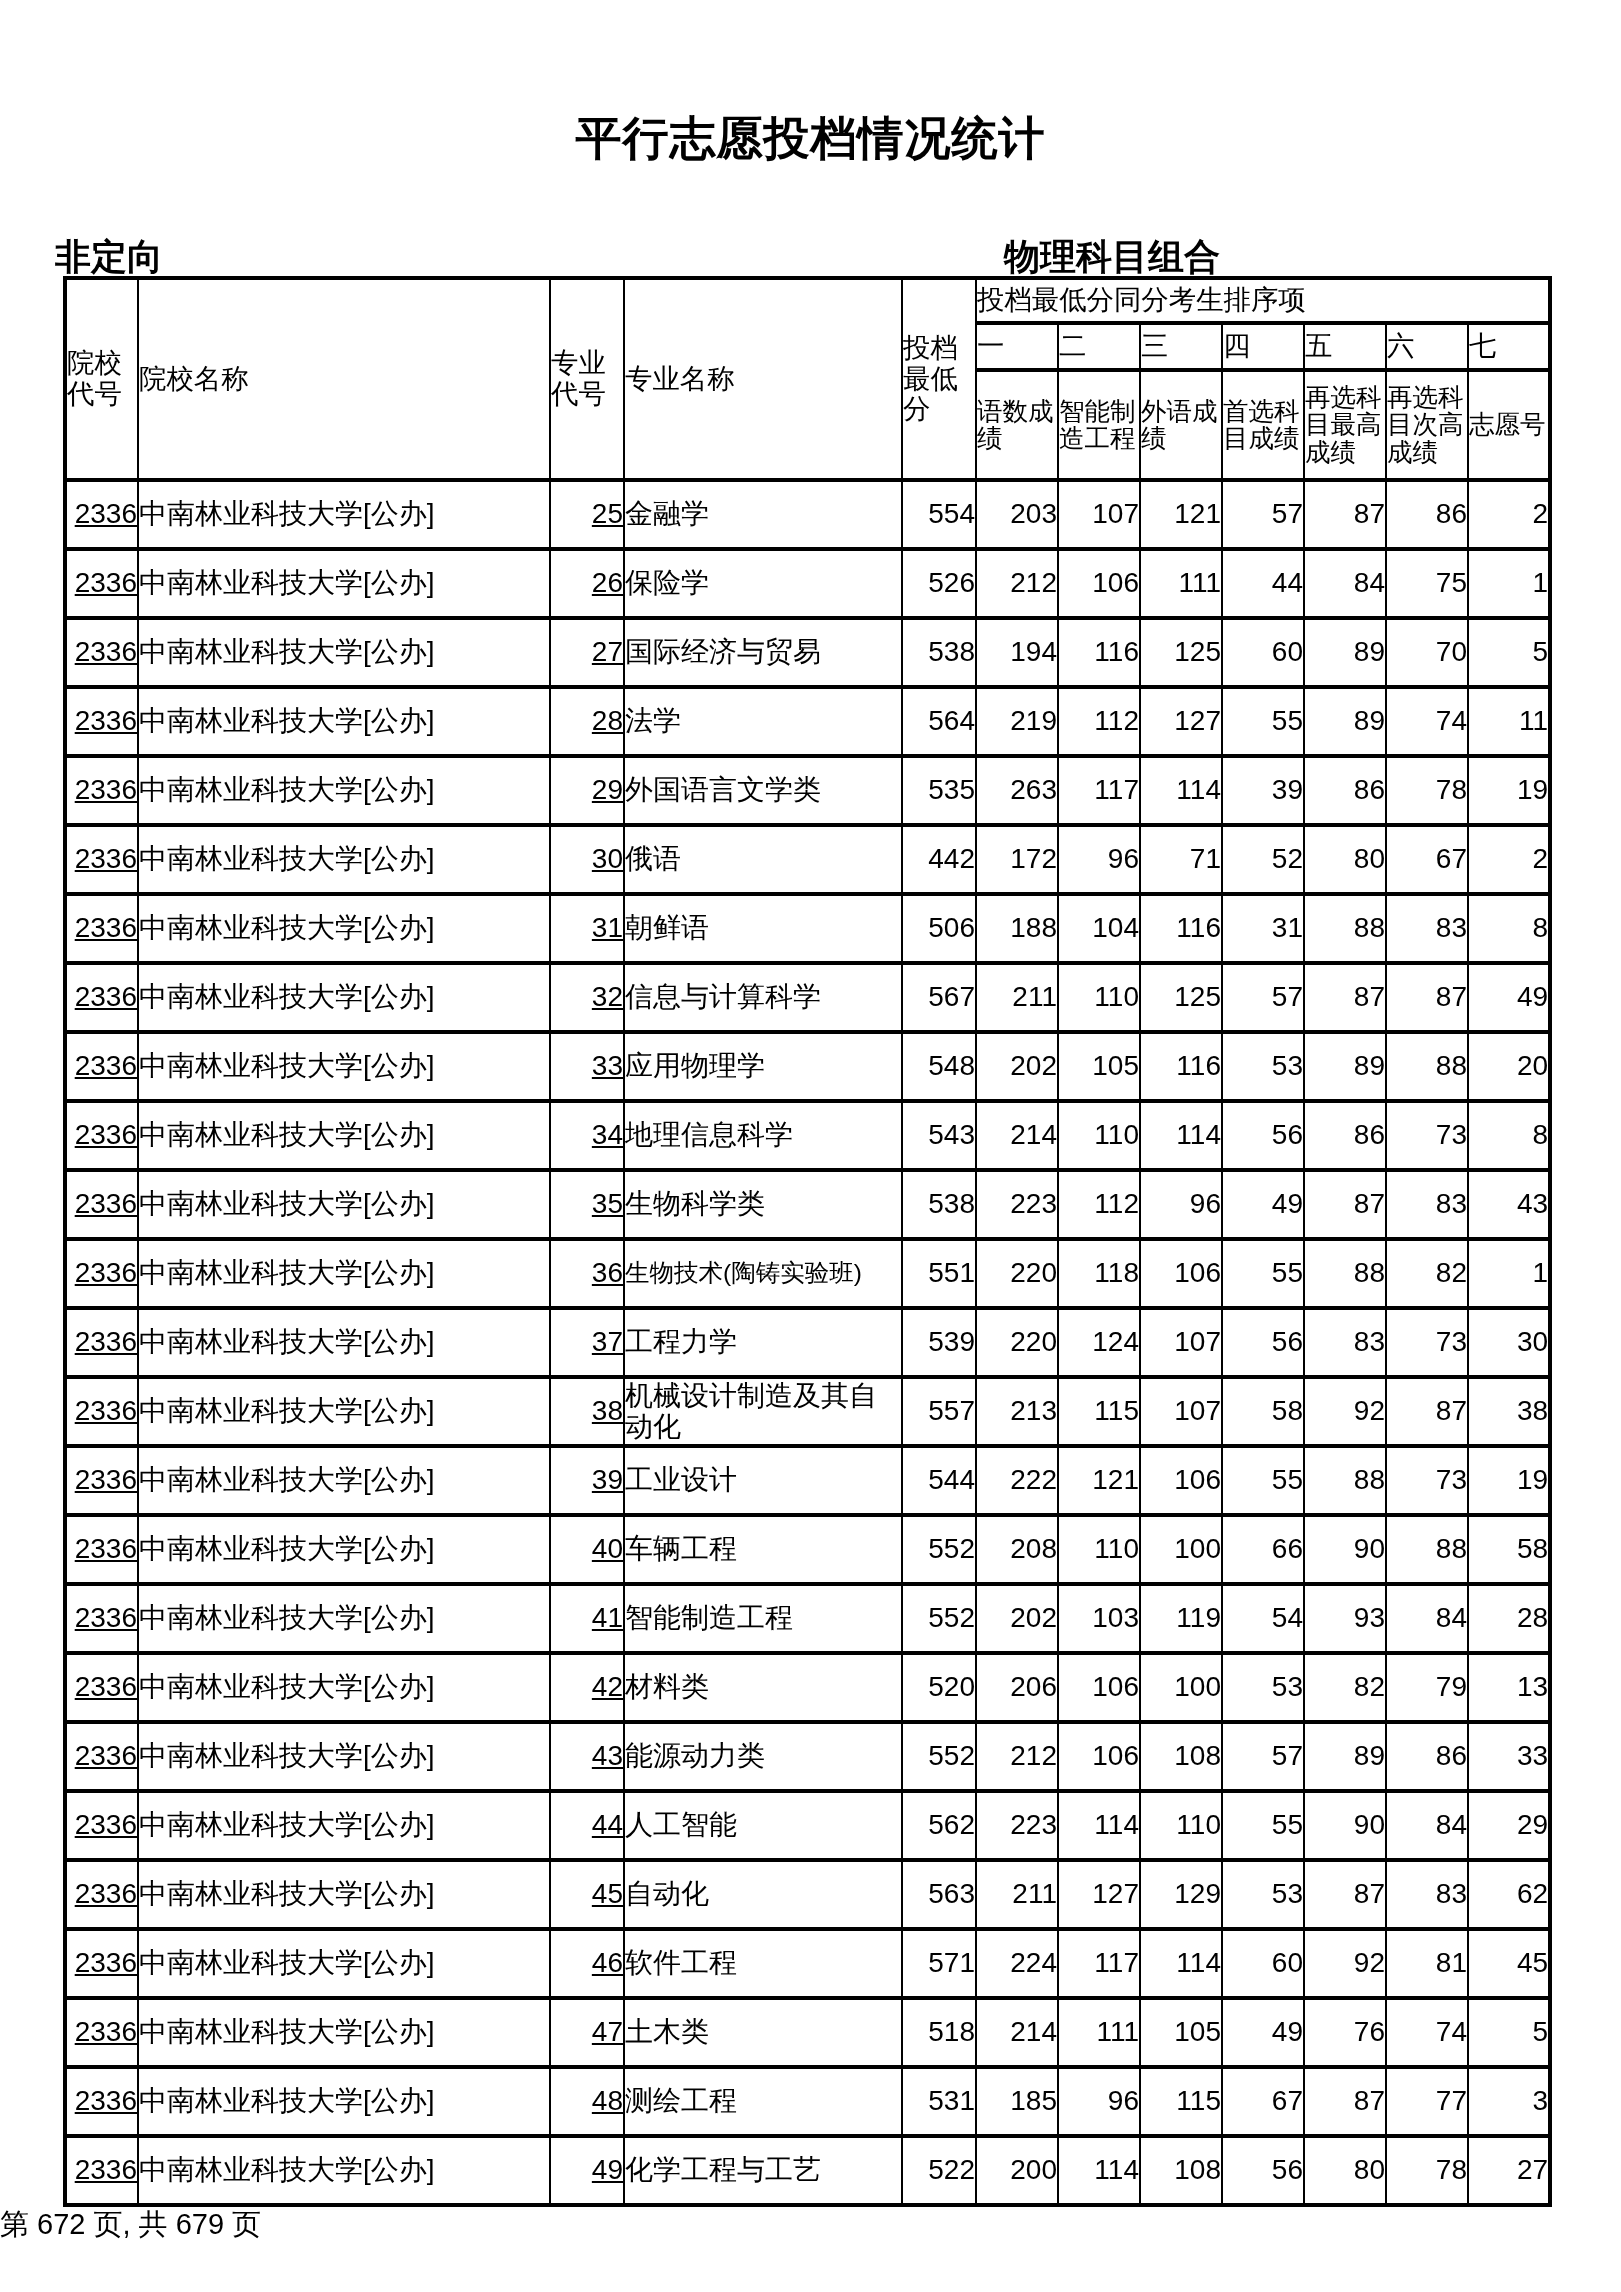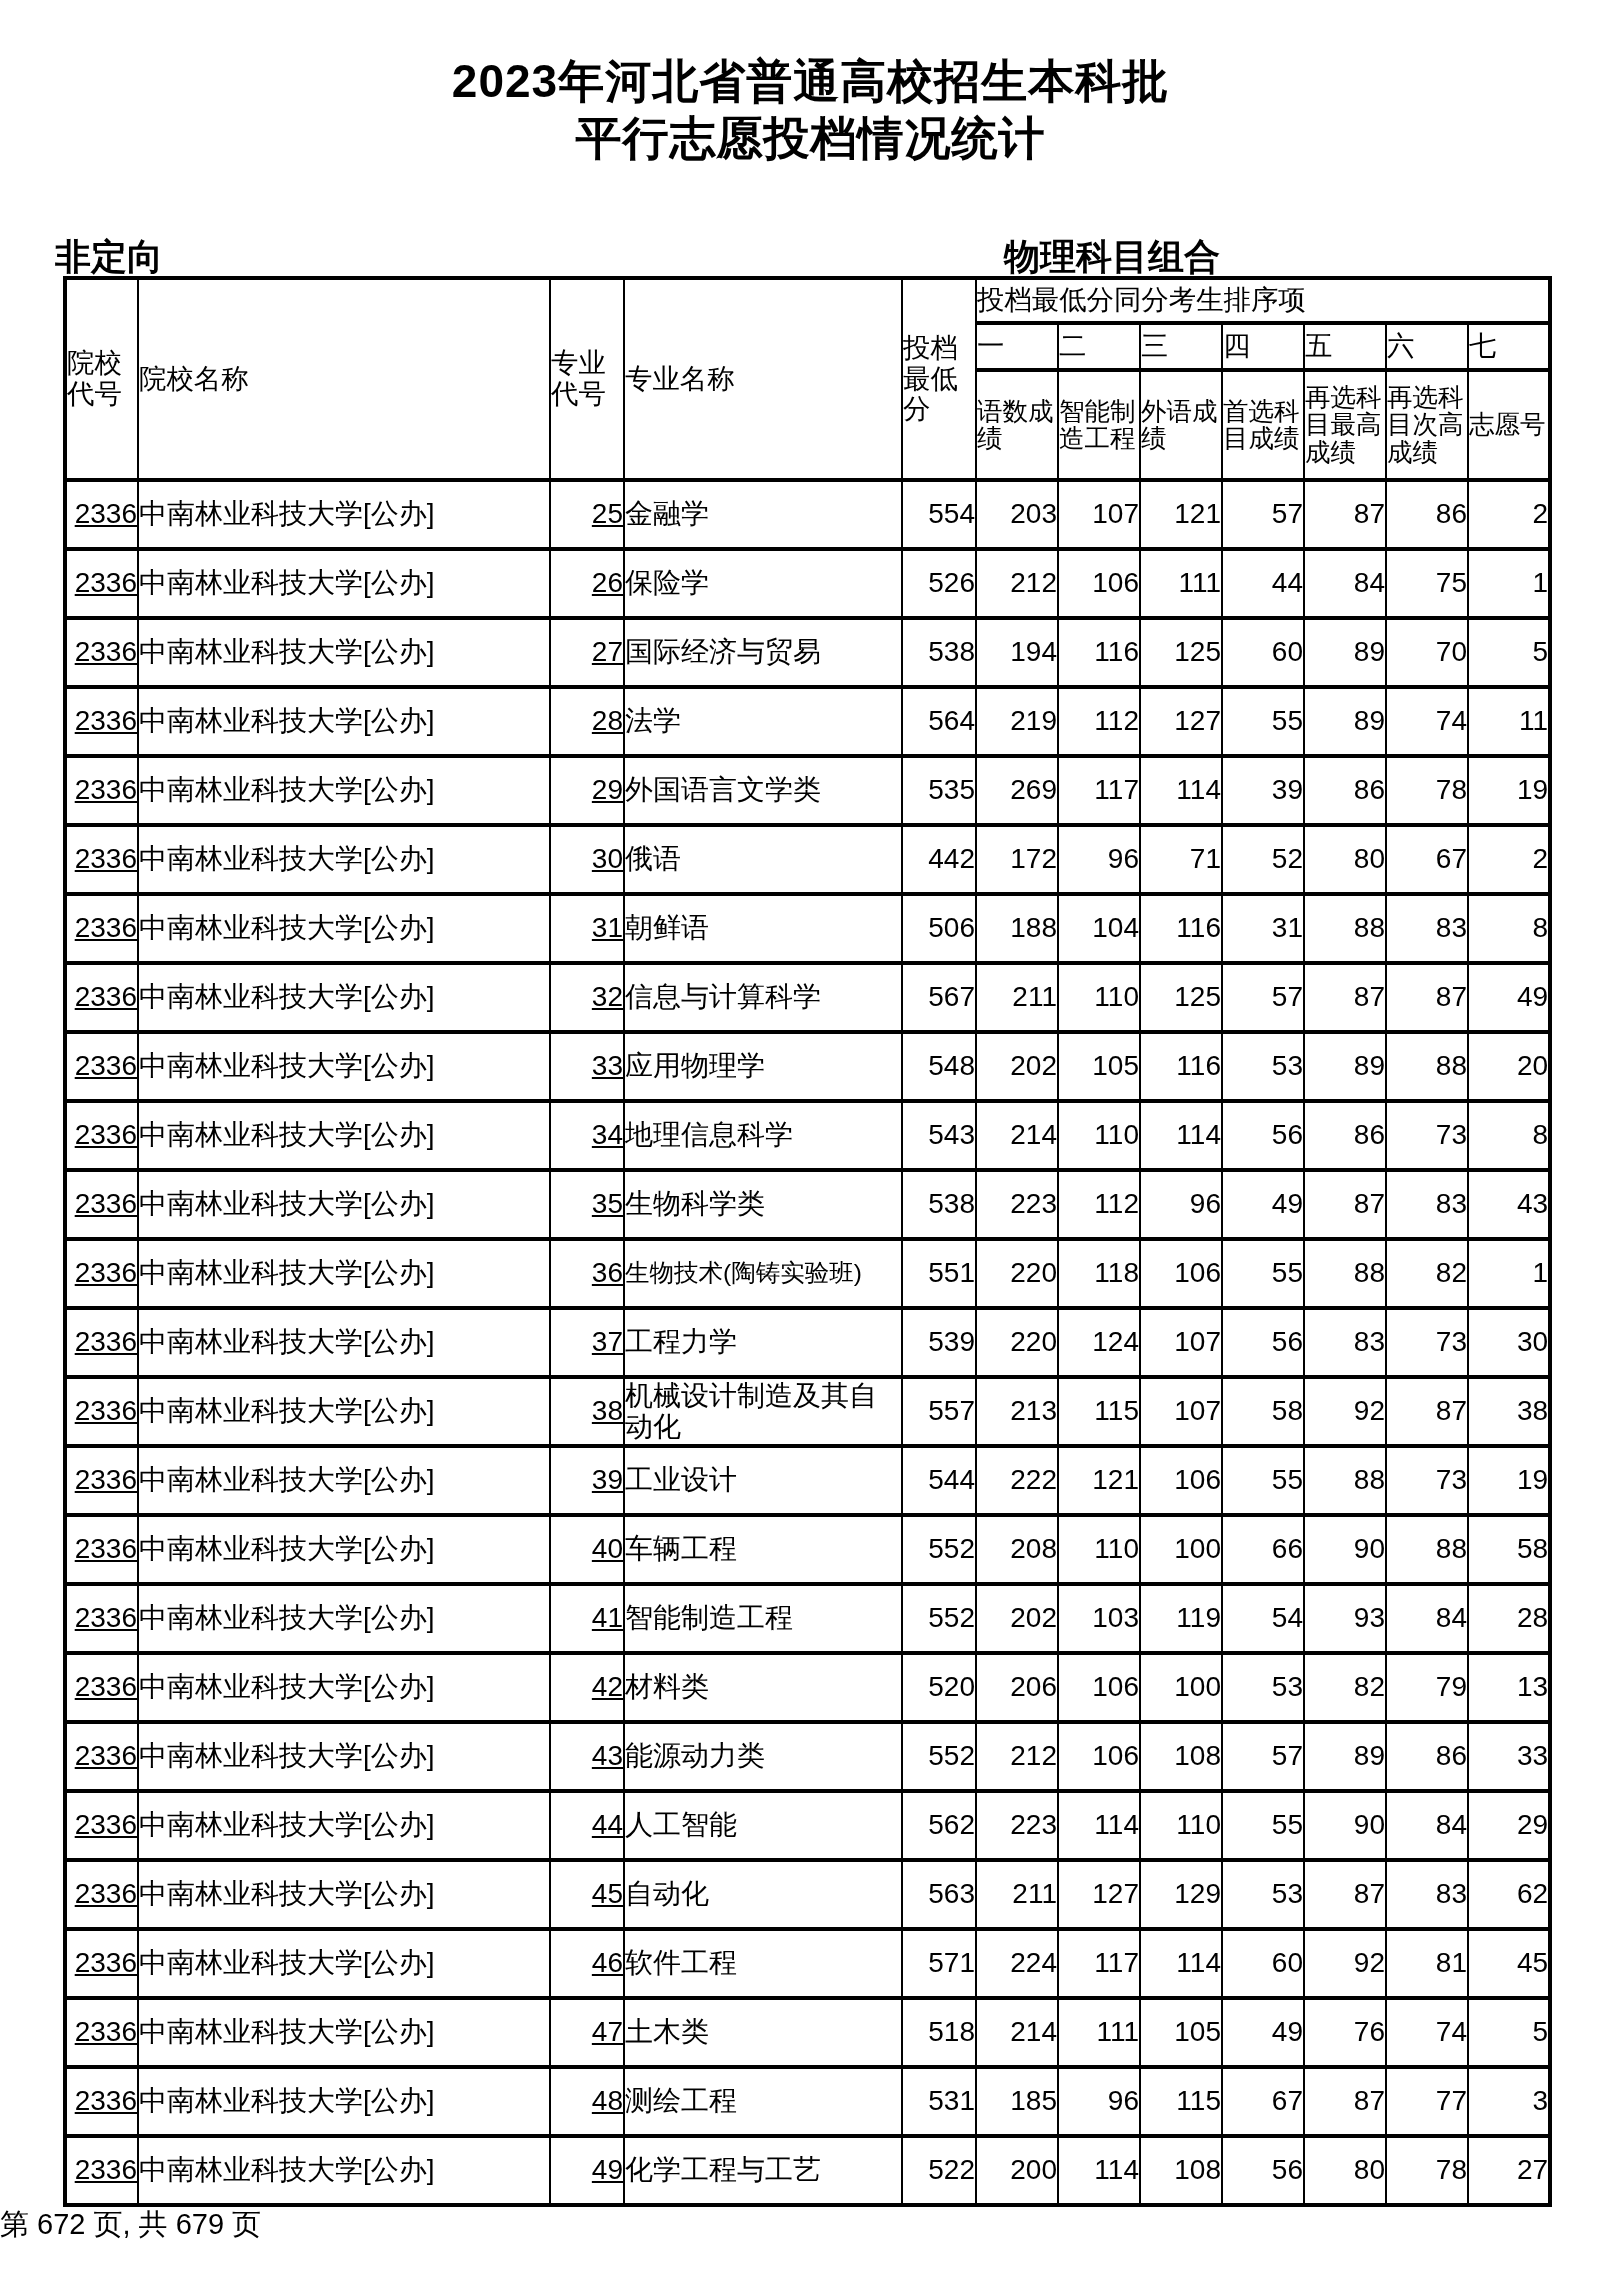--- a/index.html
+++ b/index.html
@@ -82,21 +82,20 @@
     text-align: left;
     font-size: 29px;
     white-space: nowrap;
   }
 </style>
 </head>
 <body>
 
 <div class="page">
 
-  <div class="title-line1">2023年河北省普通高校招生本科批</div>
   <div class="title-line2">平行志愿投档情况统计</div>
 
   <div class="page-label label-left">非定向</div>
   <div class="page-label label-right">物理科目组合</div>
 
   <table class="main">
     <colgroup>
       <col style="width:73px">
       <col style="width:412px">
       <col style="width:74px">
@@ -194,21 +193,21 @@
           <td class="ar">89</td>
           <td class="ar">74</td>
           <td class="ar">11</td>
         </tr>
         <tr>
           <td class="ac">2336</td>
           <td class="al">中南林业科技大学[公办]</td>
           <td class="ac">29</td>
           <td class="al">外国语言文学类</td>
           <td class="ar">535</td>
-          <td class="ar">269</td>
+          <td class="ar">263</td>
           <td class="ar">117</td>
           <td class="ar">114</td>
           <td class="ar">39</td>
           <td class="ar">86</td>
           <td class="ar">78</td>
           <td class="ar">19</td>
         </tr>
         <tr>
           <td class="ac">2336</td>
           <td class="al">中南林业科技大学[公办]</td>

